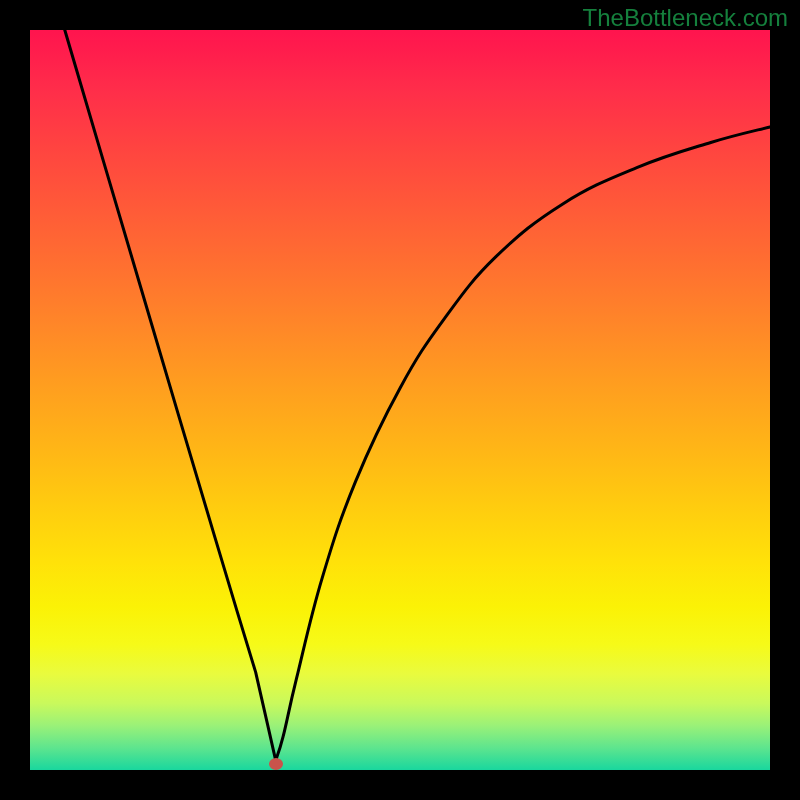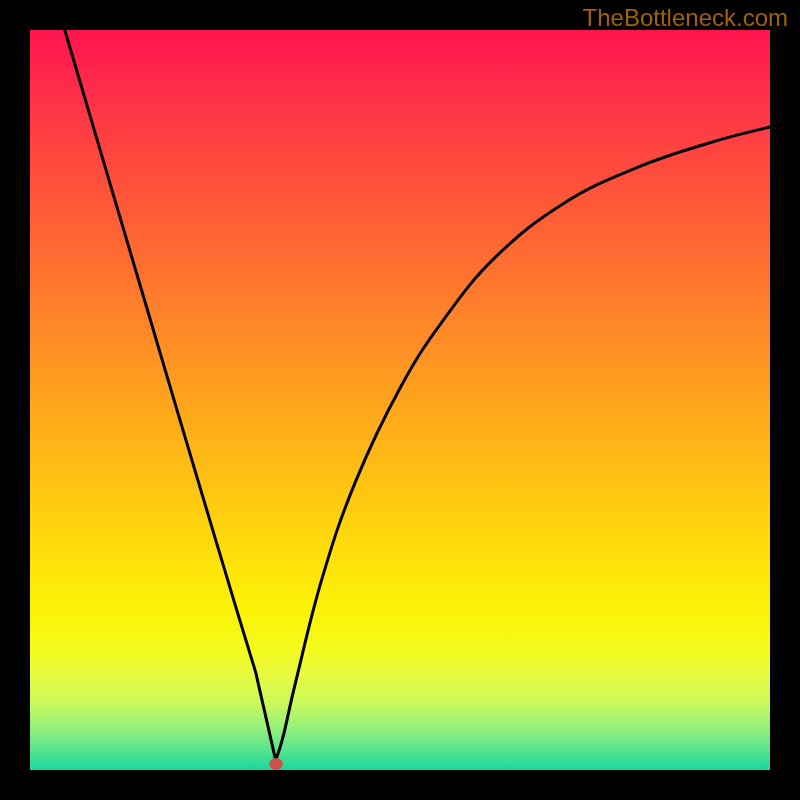--- a/index.html
+++ b/index.html
@@ -16,21 +16,21 @@
     width: 800px;
     height: 800px;
     background: #000;
   }
   .watermark {
     position: absolute;
     top: 4px;
     right: 12px;
     font-size: 24px;
     font-weight: 400;
-    color: #a16207;
+    color: #15803d;
     letter-spacing: 0px;
     z-index: 20;
   }
   .gradient-panel {
     position: absolute;
     left: 30px;
     top: 30px;
     width: 740px;
     height: 740px;
     

